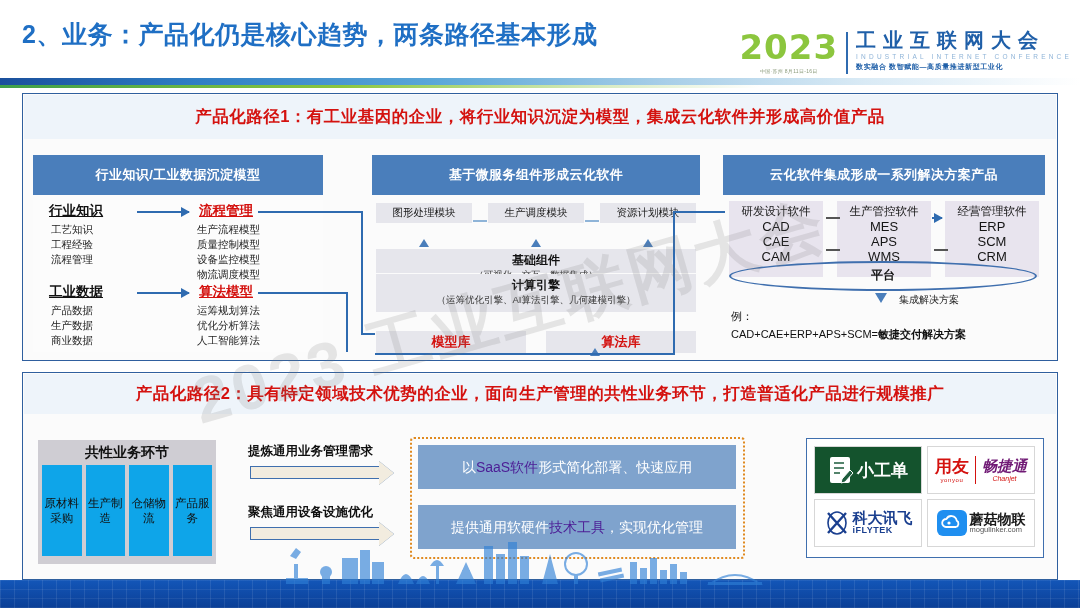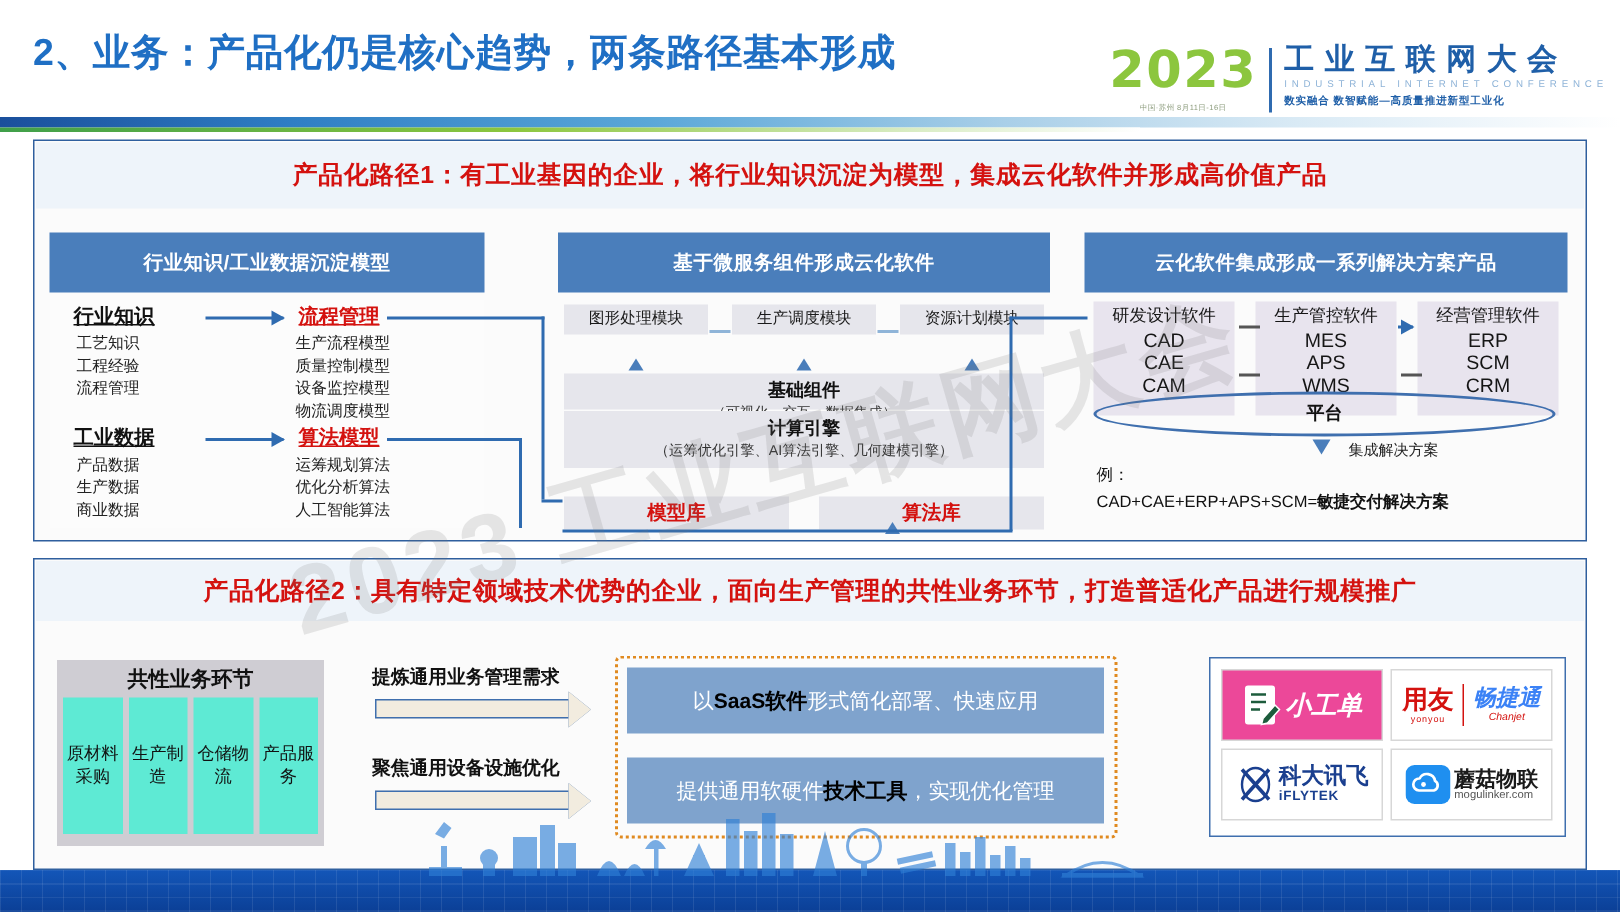--- a/index.html
+++ b/index.html
@@ -126,21 +126,21 @@
   }
   .c3-note { position: absolute; font-size: 10px; color: #222; }
   .c3-eg { position: absolute; font-size: 11px; color: #111; }
   .c3-eg b { font-weight: 700; }
 
   
   .biz-box { position: absolute; left: 38px; top: 440px; width: 178px; height: 124px; background: #cfcdd3; }
   .biz-title { text-align: center; font-size: 14px; font-weight: 700; color: #111; padding-top: 4px; }
   .biz-cells { display: flex; gap: 4px; padding: 3px 4px 4px 4px; height: 98px;}
   .biz-cell {
-    flex: 1; background: #5eead4; display: flex; align-items: center; justify-content: center;
+    flex: 1; background: #0ea5e9; display: flex; align-items: center; justify-content: center;
     font-size: 11.5px; color: #111; text-align: center; line-height: 15px;
   }
 
   .step-label { position: absolute; font-size: 12.5px; color: #111; font-weight: 700; white-space: nowrap;}
   .big-arrow {
     position: absolute; height: 13px; background: #f2ecdf; border: 1px solid #3f6fae;
   }
   .big-arrow::after {
     content:''; position: absolute; right: -15px; top: -6px;
     border-left: 15px solid #f2ecdf; border-top: 12px solid transparent; border-bottom: 12px solid transparent;
@@ -148,21 +148,21 @@
   }
   .dash-region {
     position: absolute; left: 410px; top: 437px; width: 335px; height: 122px;
     border: 2px dotted #e08a20; border-radius: 4px;
   }
   .msg {
     position: absolute; left: 418px; width: 318px; height: 44px; background: #7fa3cd;
     color: #ffffff; font-size: 14px; display: flex; align-items: center; justify-content: center;
     text-align: center; line-height: 19px; padding: 0 6px;
   }
-  .msg b { color: #000000; font-weight: 700; }
+  .msg b { color: #4c1d95; font-weight: 400; }
   .msg1 { top: 445px; }
   .msg2 { top: 505px; }
 
   .left-arrow {
     position: absolute; left: 757px; top: 487px; width: 0; height: 0;
   }
 
   .logo-panel { position: absolute; left: 806px; top: 438px; width: 238px; height: 120px; border: 1px solid #3f6fae; background: #fff; }
   .logo-grid { display: flex; flex-wrap: wrap; gap: 5px; padding: 7px; }
   .logo-cell {
@@ -345,37 +345,37 @@
       <span>，实现优化管理</span>
   </div>
 
   <svg class="left-arrow" width="48" height="36" viewBox="0 0 48 36">
     <polygon points="2,18 18,4 18,12 46,12 46,24 18,24 18,32" fill="#fbe9d4" stroke="#2f4f82" stroke-width="2" stroke-linejoin="round"></polygon>
   </svg>
 
   <div class="logo-panel">
     <div class="logo-grid">
 
-      <div class="logo-cell" style="background:#ec4899;font-style:italic;">
+      <div class="logo-cell" style="background:#14532d;">
         <svg width="26" height="30" viewBox="0 0 26 30">
           <rect x="2" y="2" width="20" height="26" rx="2" fill="#fff"></rect>
           <path d="M6 8h10M6 13h10M6 18h6" stroke="#1d5c3c" stroke-width="1.6"></path>
           <path d="M14 24l8-9 3 3-8 9-4 1z" fill="#1d5c3c" stroke="#fff" stroke-width="1"></path>
         </svg>
         <span style="color:#fff;font-size:17px;font-weight:700;margin-left:3px;">小工单</span>
       </div>
 
       <div class="logo-cell">
         <div style="text-align:center;line-height:1;">
           <div style="color:#d4120f;font-size:17px;font-weight:700;">用友</div>
           <div style="color:#d4120f;font-size:6px;letter-spacing:.6px;margin-top:2px;">yonyou</div>
         </div>
         <div style="width:1px;height:28px;background:#d4120f;margin:0 6px;"></div>
         <div style="text-align:center;line-height:1;">
-          <div style="color:#3b82f6;font-size:15px;font-weight:700;font-style:italic;text-align:right;">畅捷通</div>
+          <div style="color:#701a75;font-size:15px;font-weight:700;font-style:italic;text-align:right;">畅捷通</div>
           <div style="color:#d4120f;font-size:7px;font-style:italic;margin-top:2px;">Chanjet</div>
         </div>
       </div>
 
       <div class="logo-cell">
         <svg width="26" height="28" viewBox="0 0 26 28">
           <path d="M4 4 L22 24 M22 4 L4 24" stroke="#1a3f8f" stroke-width="2.4" fill="none"></path>
           <ellipse cx="13" cy="14" rx="9" ry="11" stroke="#1a3f8f" stroke-width="1.6" fill="none"></ellipse>
         </svg>
         <div style="margin-left:3px;line-height:1.05;">

